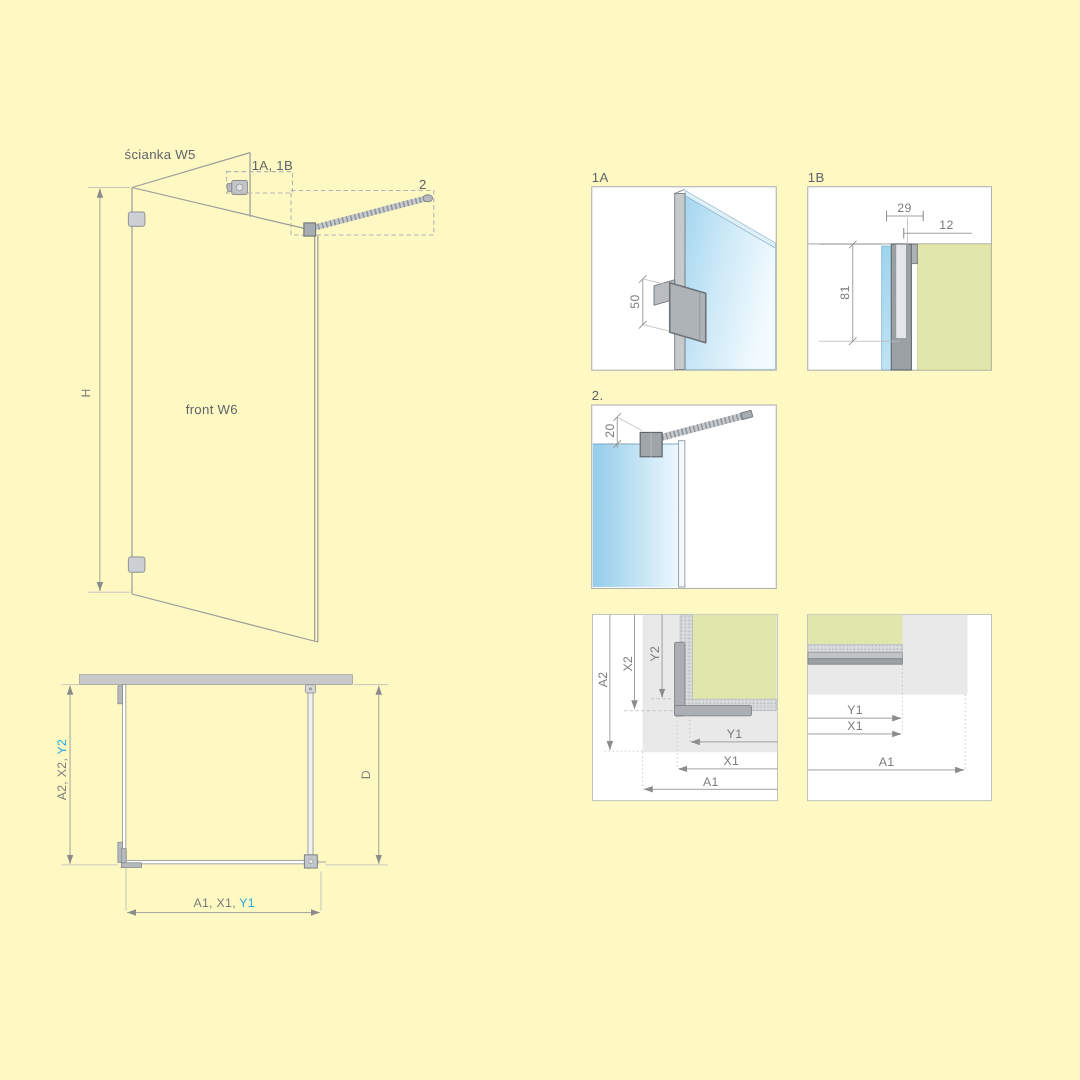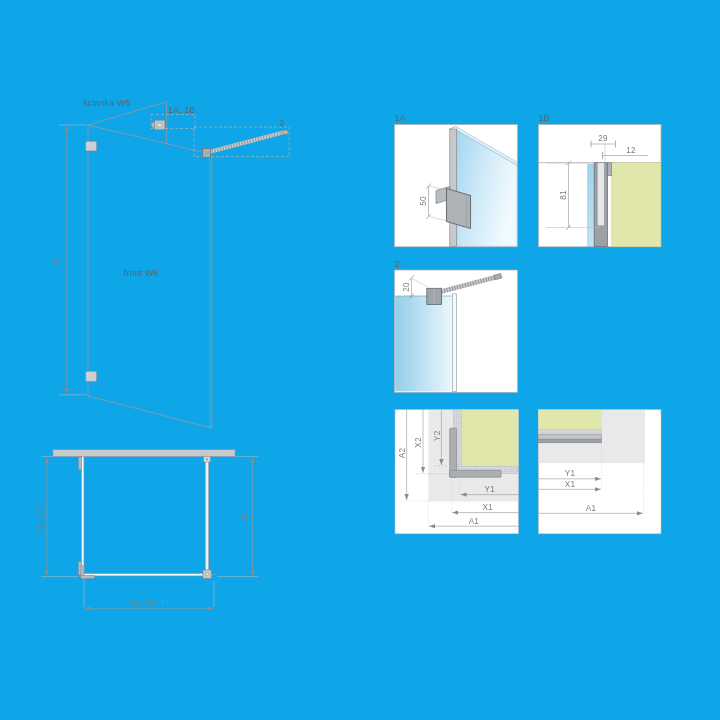--- a/index.html
+++ b/index.html
@@ -1,16 +1,16 @@
 <!DOCTYPE html>
 <html><head>
 <meta charset="utf-8">
 <style>
   html,body{margin:0;padding:0;background:#ffffff;}
-  .canvas{position:relative;width:720px;height:720px;background:#0ea5e9;overflow:hidden;}
+  .canvas{position:relative;width:720px;height:720px;background:#fef9c3;overflow:hidden;}
   svg{display:block;}
   .ln{stroke:#9b9b9b;stroke-width:0.8;fill:none;}
   .ln2{stroke:#9b9b9b;stroke-width:0.6;fill:none;}
   .dim{stroke:#969696;stroke-width:0.6;fill:none;}
   .ext{stroke:#bcbcbc;stroke-width:0.55;fill:none;}
   .dash{stroke:#b3b3b3;stroke-width:0.7;fill:none;stroke-dasharray:3 2;}
   .dashx{stroke:#b8b8b8;stroke-width:0.5;fill:none;stroke-dasharray:2.2 1.6;}
   .dotx{stroke:#bcbcbc;stroke-width:0.55;fill:none;stroke-dasharray:0.9 1.8;}
   .tick{stroke:#8c8c8c;stroke-width:0.7;fill:none;}
   text{font-family:"Liberation Sans","DejaVu Sans",sans-serif;}

